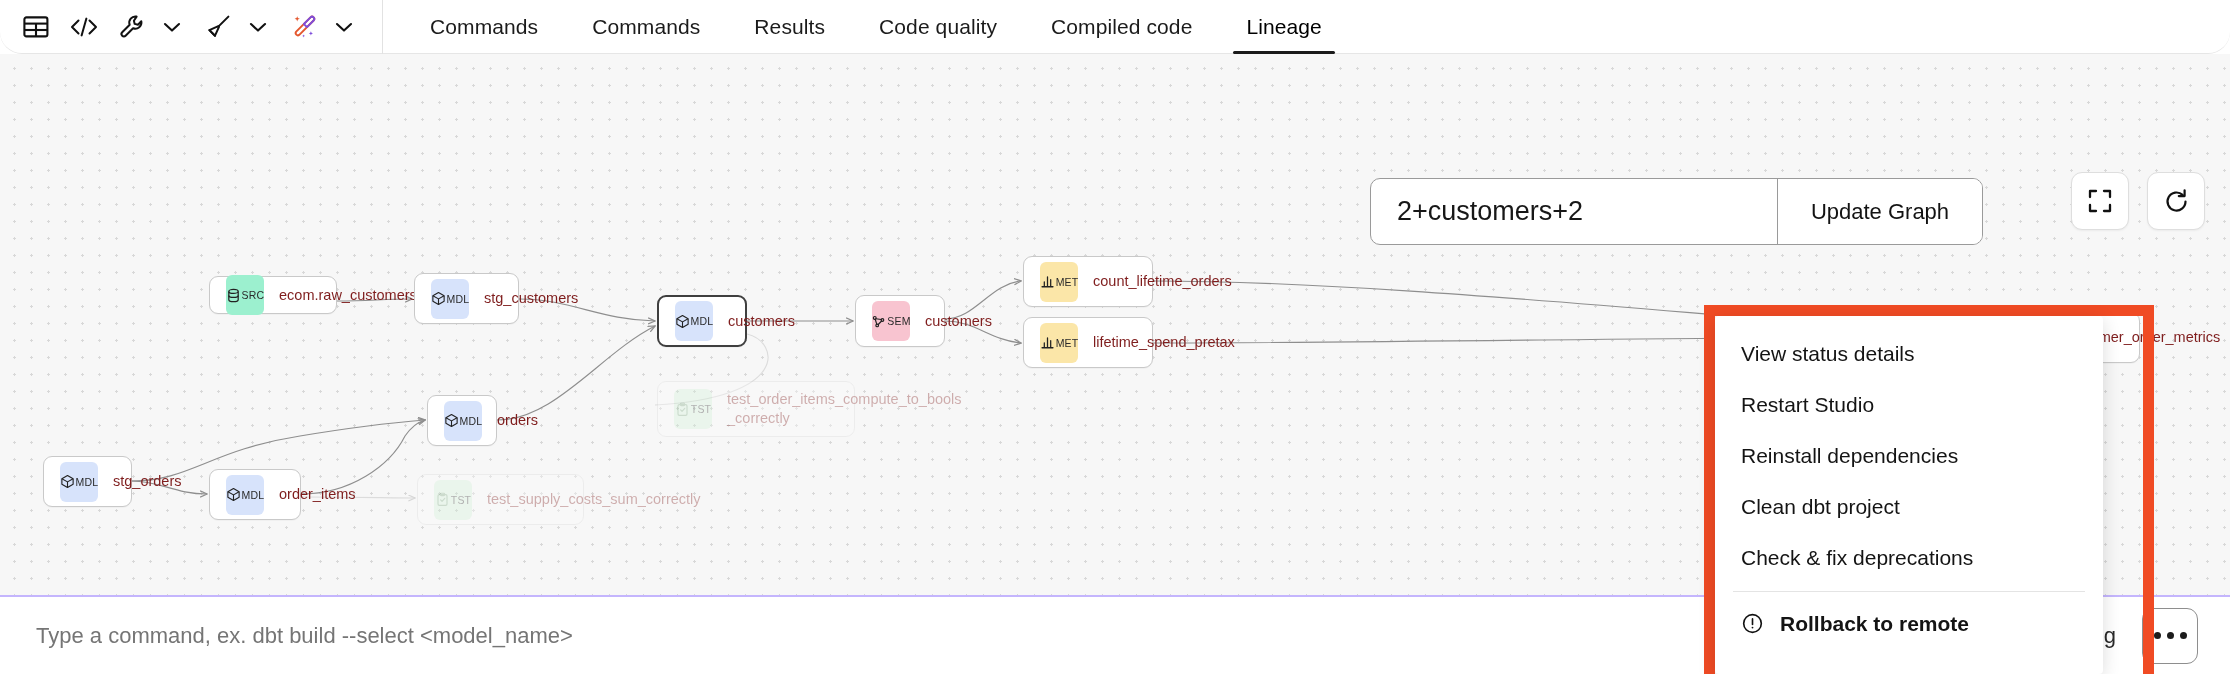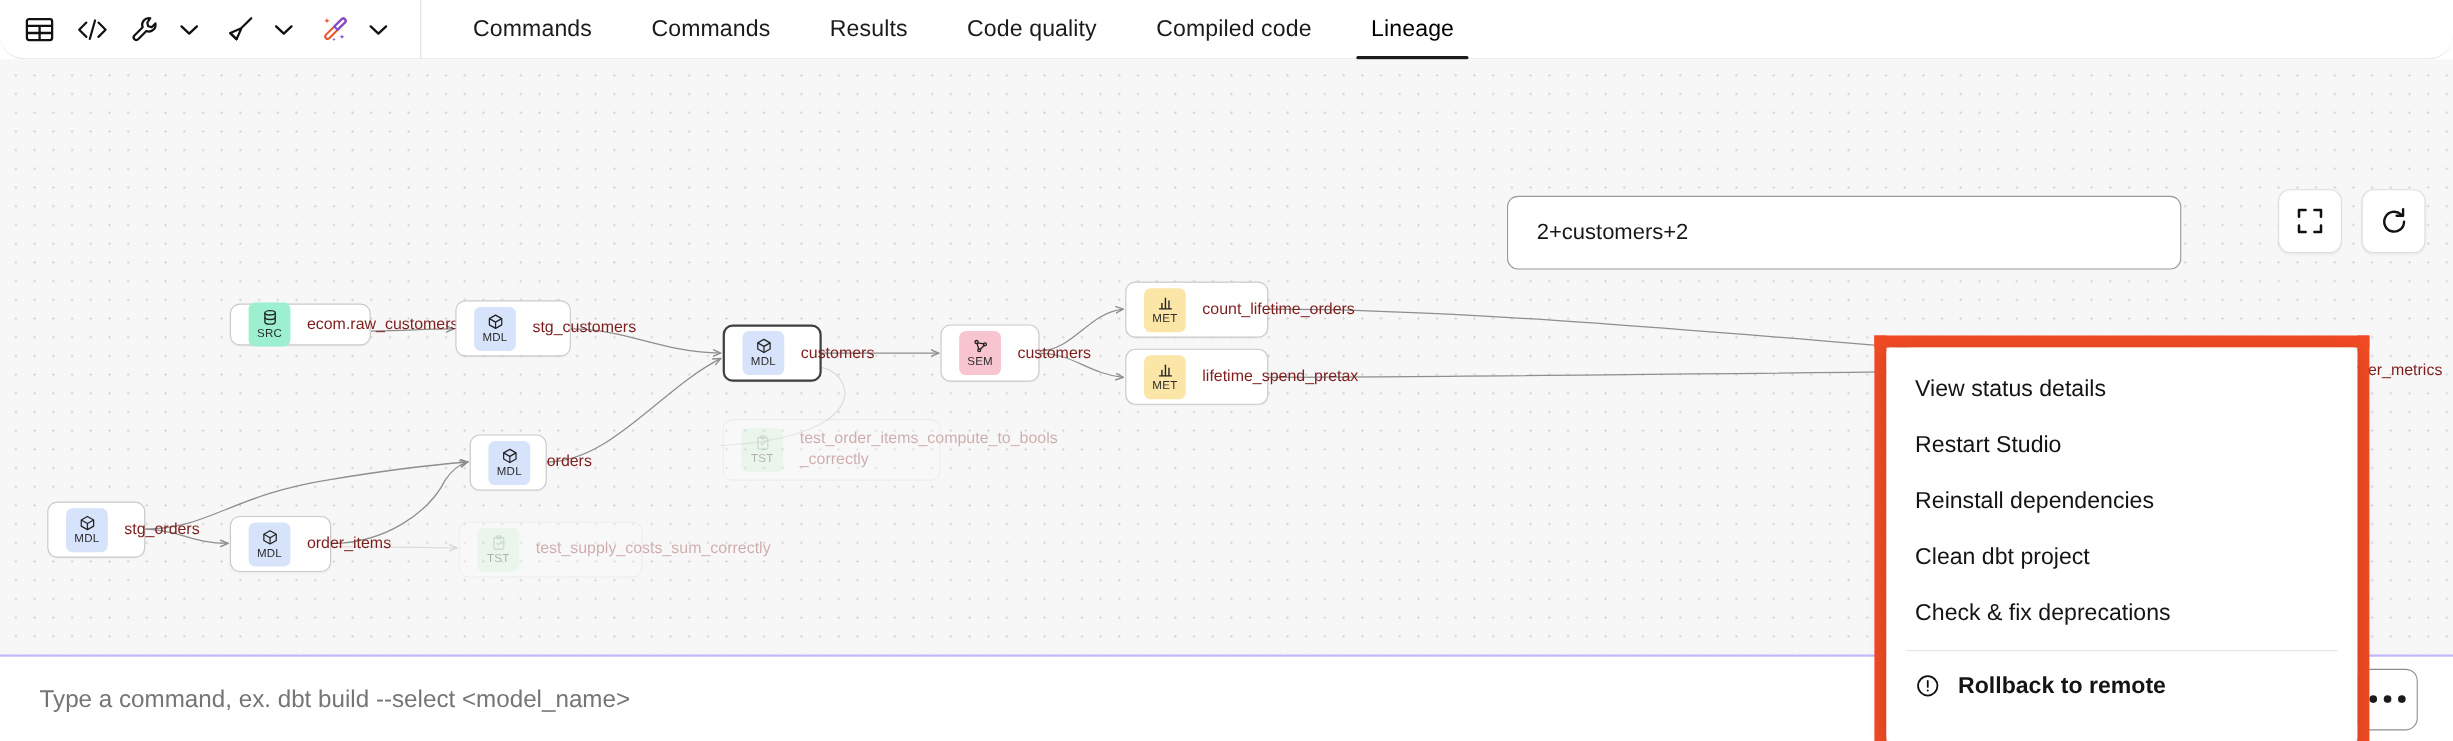--- a/index.html
+++ b/index.html
@@ -95,21 +95,21 @@
   .node.selected { border: 2px solid #3f3f3f; }
   .node.faded {
     opacity: .34;
     border-color: #d9d9d9;
     background: #fbfbfb;
     box-shadow: none;
   }
   .badge {
     width: 38px; height: 40px;
     border-radius: 6px;
-    display: flex; flex-direction: column;
+    display: flex; flex-direction: row;
     align-items: center; justify-content: center;
     gap: 1px;
     flex: none;
   }
   .badge .bico { line-height: 0; }
   .badge .btxt {
     font-size: 10.5px; letter-spacing: .2px;
     color: #2b2b2b;
     font-family: "Liberation Sans", sans-serif;
   }
@@ -127,21 +127,21 @@
     display: flex;
     background: #fff;
     border: 1.5px solid #9a9a9a;
     border-radius: 10px;
     overflow: hidden;
     z-index: 6;
   }
   .selector-input {
     flex: 1;
     border: none; outline: none;
-    font-size: 20px;
+    font-size: 27px;
     padding: 0 26px;
     color: #171717;
     font-family: "Liberation Sans", sans-serif;
     background: transparent;
   }
   .selector-input::placeholder { color:#9b9b9b; }
   .selector-btn {
     width: 228px;
     border-left: 1.5px solid #9a9a9a;
     display: flex; align-items: center; justify-content: center;
@@ -225,21 +225,21 @@
     width: 450px; height: 369px;
     border: 11px solid #f04b24;
     border-bottom: none;
     background: transparent;
     z-index: 20;
     pointer-events: none;
   }
   .ctx-menu {
     position: absolute;
     left: 1715px; top: 316px;
-    width: 428px; height: 358px;
+    width: 388px; height: 358px;
     background: #fff;
     border-radius: 4px;
     box-shadow: 0 4px 18px rgba(0,0,0,.14);
     padding: 12px 0 0 0;
     z-index: 21;
   }
   .ctx-item {
     height: 51px;
     display: flex; align-items: center;
     padding: 0 26px;
@@ -509,20 +509,21 @@
                 <polyline points="6,8.4 7.5,9.9 10.4,6.7"></polyline>
               </svg></span>
             <span class="btxt">TST</span>
           </div>
           <div class="node-label">test_supply_costs_sum_correctly</div>
         </div>
       </div>
 
     <div class="selector">
       <input class="selector-input" type="text" value="2+customers+2" style="">
+      <div class="selector-btn">Update Graph</div>
     </div>
 
     <div class="canvas-tools">
       <div class="ctool">
         <svg width="26" height="26" viewBox="0 0 26 26" fill="none" stroke="#111" stroke-width="2.3" stroke-linecap="round" stroke-linejoin="round">
           <polyline points="3,9 3,3 9,3"></polyline>
           <polyline points="17,3 23,3 23,9"></polyline>
           <polyline points="23,17 23,23 17,23"></polyline>
           <polyline points="9,23 3,23 3,17"></polyline>
         </svg>

